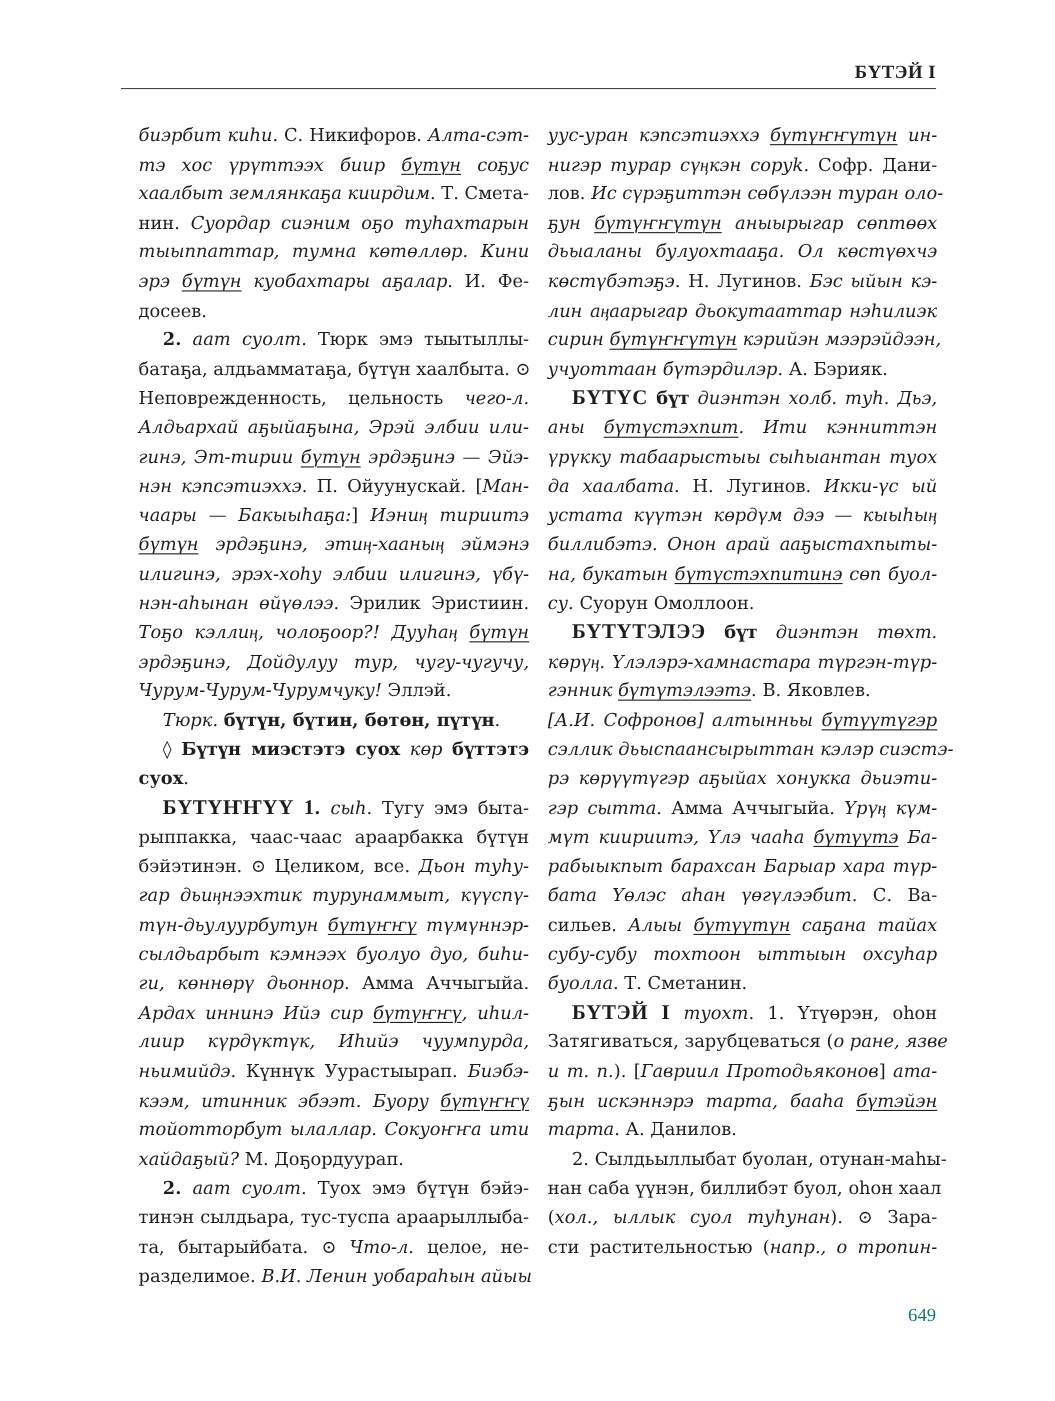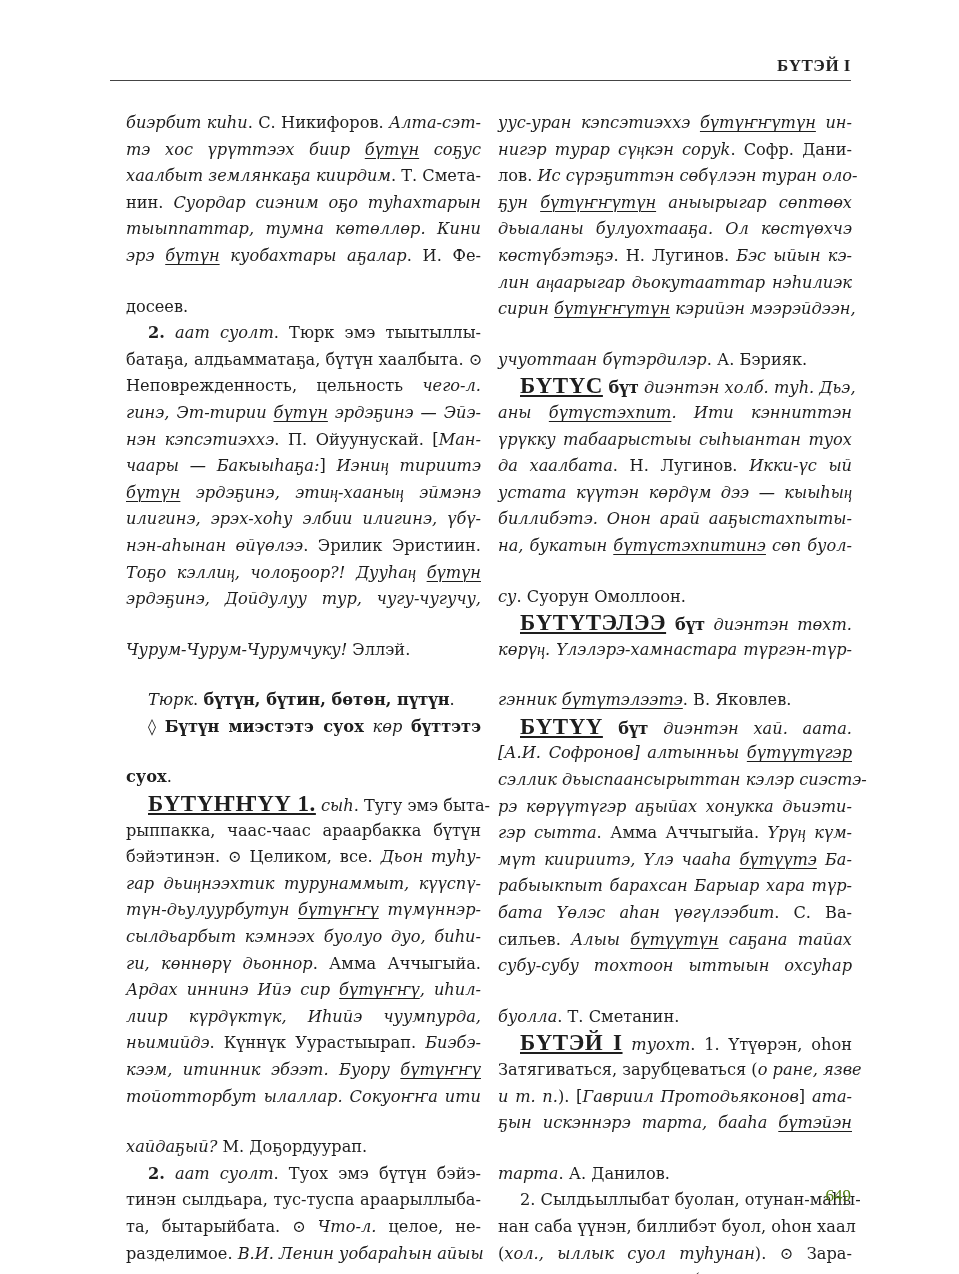--- a/index.html
+++ b/index.html
@@ -6,46 +6,47 @@
   body { width: 959px; height: 1274px; position: relative; overflow: hidden;
          font-family: "DejaVu Serif", "Liberation Serif", serif; color: #1e1e1e; }
   .running-head { position: absolute; left: 110px; top: 56px; width: 741px; text-align: right;
          font-family: "Liberation Serif", serif; font-weight: bold; font-size: 17px; letter-spacing: 0.5px; color: #222; }
   .rule { position: absolute; left: 110px; top: 80px; width: 741px; height: 0; border-top: 1.5px solid #444; }
   .col { position: absolute; top: 110px; }
   .col-left { left: 126px; width: 355px; }
   .col-right { left: 498px; width: 354px; }
   .line { height: 26.6px; line-height: 26.6px; font-size: 16.2px; white-space: nowrap;
           text-align: justify; text-align-last: justify; overflow: visible; }
-  .line.last { text-align-last: left; margin-top: 24px; }
+  .line.last { text-align-last: left; }
   .line.indent { padding-left: 22px; }
   .i { font-style: italic; }
   .b { font-weight: bold; }
   .u { text-decoration: underline; text-underline-offset: 3px; text-decoration-thickness: 1px; }
-  .hw { font-family: "Liberation Serif", serif; font-weight: bold; font-size: 23px; letter-spacing: 0.5px; text-decoration: underline; }
+  .hw { font-family: "Liberation Serif", serif; font-weight: bold; font-size: 19px; letter-spacing: 0.5px; }
   .page-number { position: absolute; left: 780px; top: 1186px; width: 71px; text-align: right;
-          font-family: "Liberation Serif", serif; font-size: 17px; color: #4d7c0f; }
+          font-family: "Liberation Serif", serif; font-size: 17px; color: #0f766e; }
 </style>
 </head>
 <body>
 
 <div class="running-head">БҮТЭЙ I</div>
 <div class="rule"></div>
 
 <div class="col col-left" id="col-left">
     <div class="line"><span class="i">биэрбит киhи</span><span class="">. С. Никифоров. </span><span class="i">Алта-сэт-</span></div>
     <div class="line"><span class="i">тэ хос үрүттээх биир </span><span class="i u">бүтүн</span><span class="i"> соҕус</span></div>
     <div class="line"><span class="i">хаалбыт землянкаҕа киирдим</span><span class="">. Т. Смета-</span></div>
     <div class="line"><span class="">нин. </span><span class="i">Суордар сиэним оҕо туһахтарын</span></div>
     <div class="line"><span class="i">тыыппаттар, тумна көтөллөр. Кини</span></div>
     <div class="line"><span class="i">эрэ </span><span class="i u">бүтүн</span><span class="i"> куобахтары аҕалар</span><span class="">. И. Фе-</span></div>
     <div class="line last"><span class="">досеев.</span></div>
     <div class="line indent"><span class="b">2.</span><span class="i"> аат суолт</span><span class="">. Тюрк эмэ тыытыллы-</span></div>
     <div class="line"><span class="">батаҕа, алдьамматаҕа, бүтүн хаалбыта. ⊙</span></div>
     <div class="line"><span class="">Неповрежденность, цельность </span><span class="i">чего-л.</span></div>
+    <div class="line"><span class="i">Алдьархай аҕыйаҕына, Эрэй элбии или-</span></div>
     <div class="line"><span class="i">гинэ, Эт-тирии </span><span class="i u">бүтүн</span><span class="i"> эрдэҕинэ — Эйэ-</span></div>
     <div class="line"><span class="i">нэн кэпсэтиэххэ</span><span class="">. П. Ойуунускай. [</span><span class="i">Ман-</span></div>
     <div class="line"><span class="i">чаары — Бакыыһаҕа:</span><span class="">] </span><span class="i">Иэниӊ тириитэ</span></div>
     <div class="line"><span class="i u">бүтүн</span><span class="i"> эрдэҕинэ, этиӊ-хааныӊ эймэнэ</span></div>
     <div class="line"><span class="i">илигинэ, эрэх-хоһу элбии илигинэ, үбү-</span></div>
     <div class="line"><span class="i">нэн-аһынан өйүөлээ</span><span class="">. Эрилик Эристиин.</span></div>
     <div class="line"><span class="i">Тоҕо кэллиӊ, чолоҕоор?! Дууһаӊ </span><span class="i u">бүтүн</span></div>
     <div class="line"><span class="i">эрдэҕинэ, Дойдулуу тур, чугу-чугучу,</span></div>
     <div class="line last"><span class="i">Чурум-Чурум-Чурумчуку!</span><span class=""> Эллэй.</span></div>
     <div class="line indent last"><span class="i">Тюрк</span><span class="">. </span><span class="b">бүтүн, бүтин, бөтөн, пүтүн</span><span class="">.</span></div>
@@ -83,21 +84,20 @@
     <div class="line"><span class="i">аны </span><span class="i u">бүтүстэхпит</span><span class="i">. Ити кэнниттэн</span></div>
     <div class="line"><span class="i">үрүкку табаарыстыы сыһыантан туох</span></div>
     <div class="line"><span class="i">да хаалбата</span><span class="">. Н. Лугинов. </span><span class="i">Икки-үс ый</span></div>
     <div class="line"><span class="i">устата күүтэн көрдүм дээ — кыыһыӊ</span></div>
     <div class="line"><span class="i">биллибэтэ. Онон арай ааҕыстахпыты-</span></div>
     <div class="line"><span class="i">на, букатын </span><span class="i u">бүтүстэхпитинэ</span><span class="i"> сөп буол-</span></div>
     <div class="line last"><span class="i">су</span><span class="">. Суорун Омоллоон.</span></div>
     <div class="line indent"><span class="hw">БҮТҮТЭЛЭЭ</span><span class="b"> бүт</span><span class="i"> диэнтэн төхт.</span></div>
     <div class="line"><span class="i">көрүӊ. Үлэлэрэ-хамнастара түргэн-түр-</span></div>
     <div class="line last"><span class="i">гэнник </span><span class="i u">бүтүтэлээтэ</span><span class="">. В. Яковлев.</span></div>
-    <div class="line indent"><span class="hw">БҮТҮҮ</span><span class="b"> бүт</span><span class="i"> диэнтэн хай. аата.</span></div>
     <div class="line"><span class="i">[А.И. Софронов]</span><span class="i"> алтынньы </span><span class="i u">бүтүүтүгэр</span></div>
     <div class="line"><span class="i">сэллик дьыспаансырыттан кэлэр сиэстэ-</span></div>
     <div class="line"><span class="i">рэ көрүүтүгэр аҕыйах хонукка дьиэти-</span></div>
     <div class="line"><span class="i">гэр сытта</span><span class="">. Амма Аччыгыйа. </span><span class="i">Үрүӊ күм-</span></div>
     <div class="line"><span class="i">мүт киириитэ, Үлэ чааһа </span><span class="i u">бүтүүтэ</span><span class="i"> Ба-</span></div>
     <div class="line"><span class="i">рабыыкпыт барахсан Барыар хара түр-</span></div>
     <div class="line"><span class="i">бата Үөлэс аһан үөгүлээбит</span><span class="">. С. Ва-</span></div>
     <div class="line"><span class="">сильев. </span><span class="i">Алыы </span><span class="i u">бүтүүтүн</span><span class="i"> саҕана тайах</span></div>
     <div class="line"><span class="i">субу-субу тохтоон ыттыын охсуһар</span></div>
     <div class="line last"><span class="i">буолла</span><span class="">. Т. Сметанин.</span></div>

